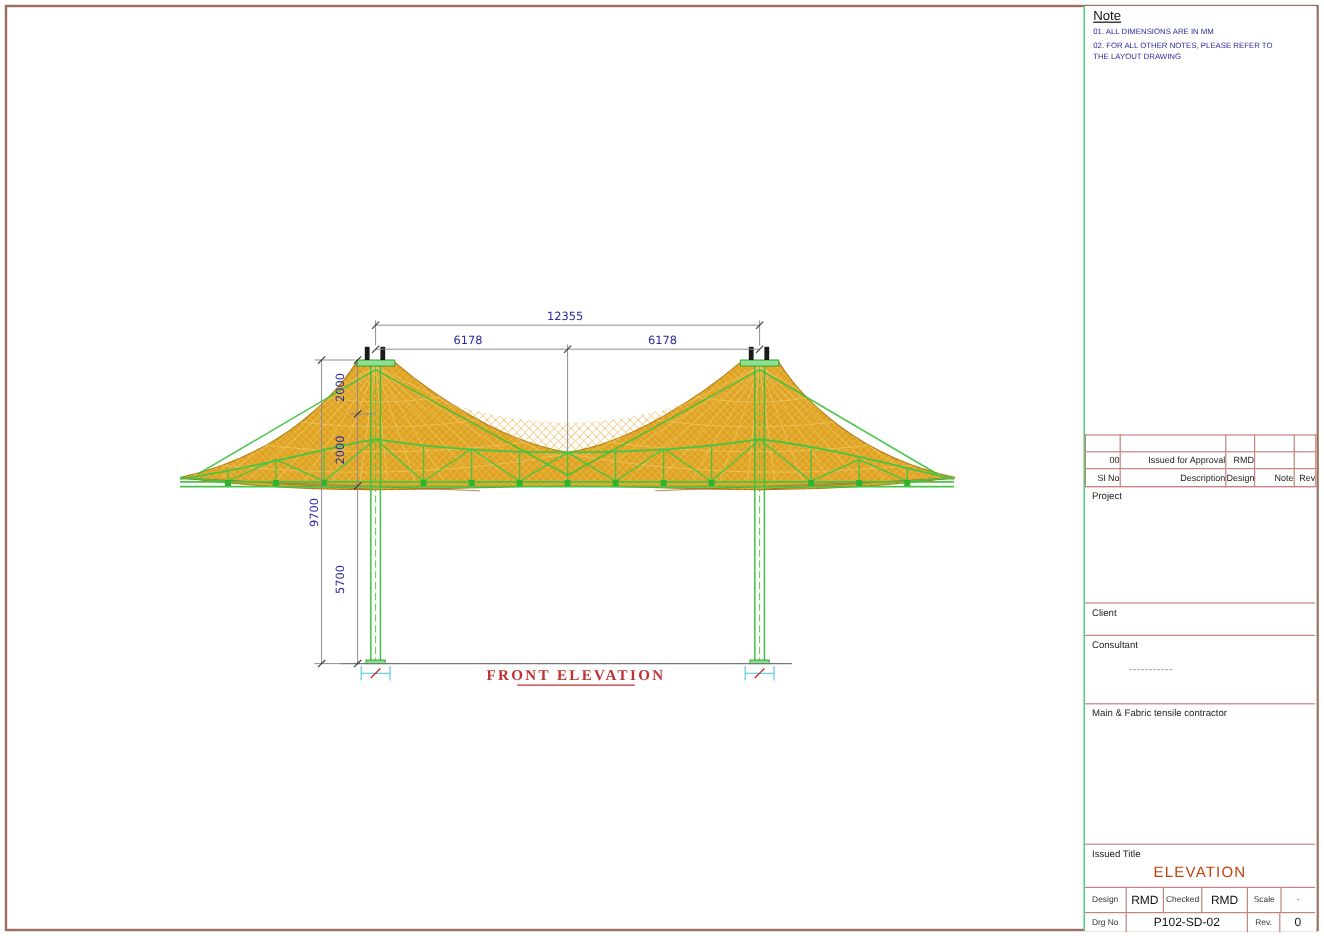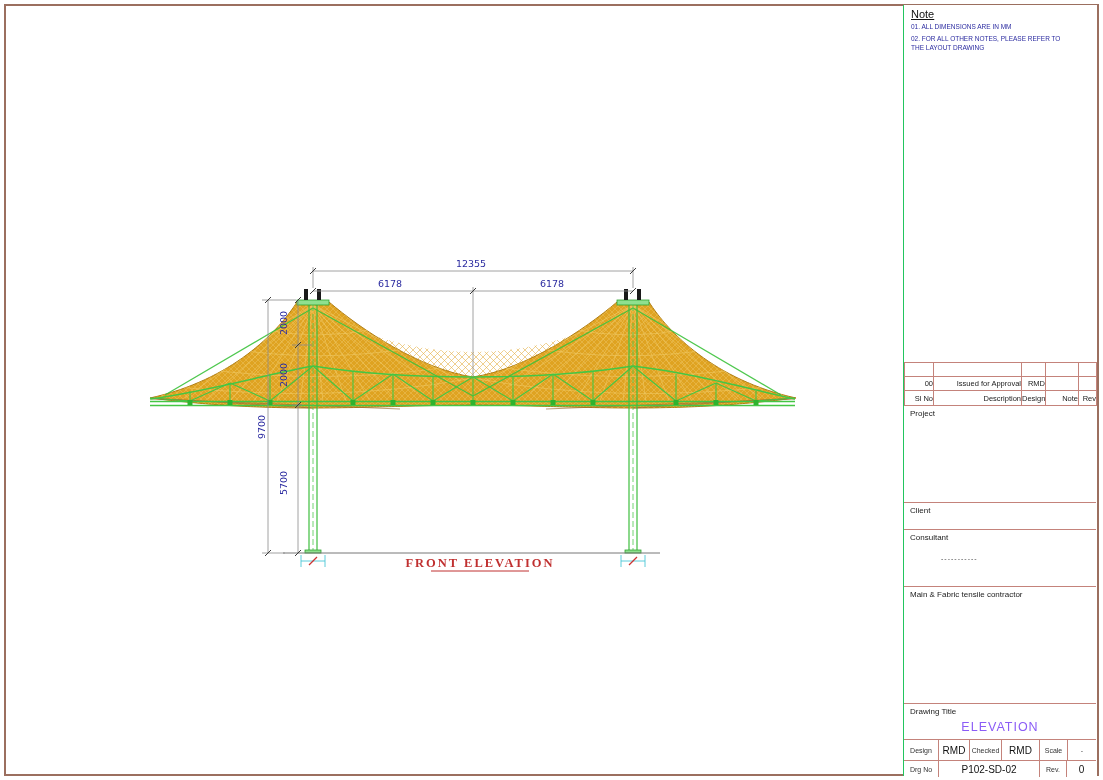--- a/index.html
+++ b/index.html
@@ -24,21 +24,21 @@
   table.rev-table{position:absolute;left:0;top:357px;width:192px;border-collapse:collapse;
                   table-layout:fixed;font-size:7.5px;color:#222;}
   table.rev-table td{border:1px solid var(--tl);text-align:right;padding:0;overflow:hidden;
                      white-space:nowrap;height:13px;}
   table.rev-table tr.hdr td{height:14px;}
 
   .sec{position:absolute;left:0;width:192px;border-top:1px solid var(--tl);}
   .sec .lbl{position:absolute;left:6px;top:3px;font-size:8px;color:#222;}
   .dashes{position:absolute;left:37px;top:25px;font-size:7px;color:#444;letter-spacing:1px;}
   .dtitle-big{position:absolute;left:0;right:0;top:16px;text-align:center;font-size:12.5px;
-              letter-spacing:1px;color:#8b5cf6;}
+              letter-spacing:1px;color:#c2410c;}
 
   .grid-row{position:absolute;left:0;width:192px;display:grid;border-top:1px solid var(--tl);}
   .grid-row .cell{border-left:1px solid var(--tl);display:flex;align-items:center;
                   justify-content:center;overflow:hidden;white-space:nowrap;}
   .grid-row .cell:first-child{border-left:none;}
   .cell.small{font-size:7px;color:#333;}
   .cell.big{font-size:10px;color:#111;}
   .design-row{top:734px;height:21px;grid-template-columns:34px 31px 32px 38px 28px 29px;}
   .drg-row{top:755px;height:16px;grid-template-columns:34px 101px 27px 30px;}
 
@@ -206,21 +206,21 @@
       <span class="lbl">Client</span>
     </div>
     <div class="sec" style="top:524px;height:37px;">
       <span class="lbl">Consultant</span>
       <span class="dashes">-----------</span>
     </div>
     <div class="sec" style="top:581px;height:117px;">
       <span class="lbl">Main &amp; Fabric tensile contractor</span>
     </div>
     <div class="sec" style="top:698px;height:36px;">
-      <span class="lbl">Drawing Title</span>
+      <span class="lbl">Issued Title</span>
       <div class="dtitle-big">ELEVATION</div>
     </div>
 
     <div class="grid-row design-row">
       <div class="cell small">Design</div>
       <div class="cell big">RMD</div>
       <div class="cell small">Checked</div>
       <div class="cell big">RMD</div>
       <div class="cell small">Scale</div>
       <div class="cell small">-</div>

